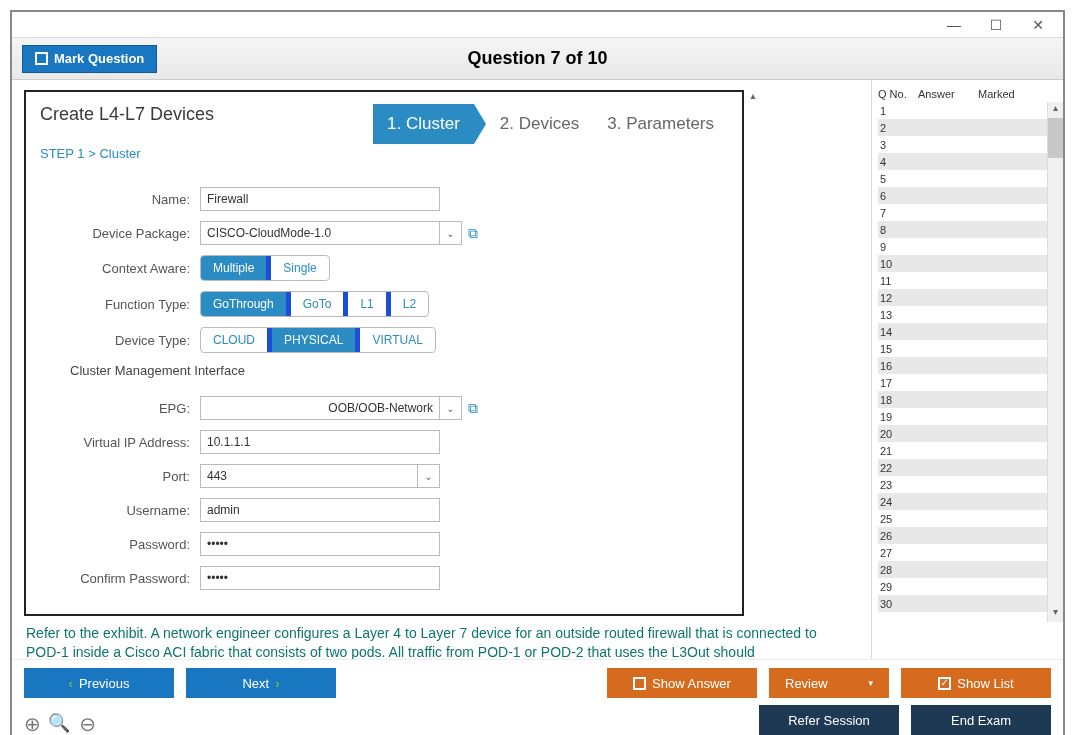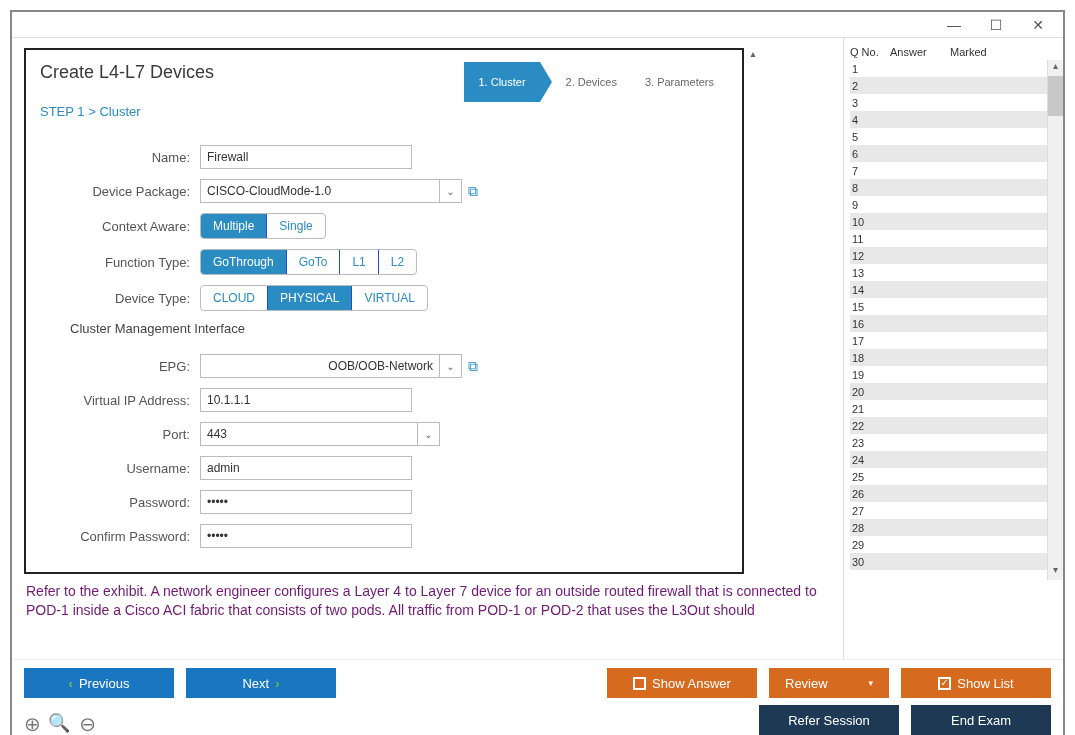--- a/index.html
+++ b/index.html
@@ -14,39 +14,39 @@
 .qtitle { position: absolute; left: 50%; transform: translateX(-50%); font-size: 18px; font-weight: bold; color: #000; }
 .mainrow { flex: 1; display: flex; overflow: hidden; }
 .leftcol { flex: 1; display: flex; flex-direction: column; padding: 10px 12px 0 12px; overflow: hidden; }
 .exhibit-wrap { display: flex; }
 .exhibit { border: 2px solid #222; padding: 12px 14px 14px 14px; width: 720px; }
 .exh-top { display: flex; align-items: flex-start; }
 .exh-left { flex: 0 0 auto; }
 .exh-title { font-size: 18px; color: #3a3a3a; margin-bottom: 21px; }
 .exh-step { font-size: 13px; color: #2b8cc4; margin-bottom: 16px; }
 .wizard { display: flex; align-items: stretch; margin-left: auto; }
-.wstep { height: 40px; display: flex; align-items: center; padding: 0 14px; font-size: 11px; color: #666; position: relative; }
+.wstep { height: 40px; display: flex; align-items: center; padding: 0 14px; font-size: 17px; color: #666; position: relative; }
 .wstep.active { background: #2b8cc4; color: #fff; font-weight: 500; }
 .wstep.active::after { content: ""; position: absolute; right: -12px; top: 0; border-top: 20px solid transparent; border-bottom: 20px solid transparent; border-left: 12px solid #2b8cc4; }
 .frm { margin-top: 4px; }
 .frow { display: flex; align-items: center; margin: 10px 0; }
 .frow label { width: 160px; text-align: right; padding-right: 10px; font-size: 13px; color: #555; }
 .tin { height: 24px; border: 1px solid #bbb; padding: 0 6px; font-size: 12px; color: #333; background: #fff; }
-.w240 { width: 212px; }
+.w240 { width: 240px; }
 .dd { display: flex; align-items: center; }
 .dd .caret { width: 22px; height: 24px; border: 1px solid #bbb; border-left: none; display: flex; align-items: center; justify-content: center; font-size: 10px; color: #666; cursor: pointer; }
 .extlink { color: #2b8cc4; margin-left: 6px; font-size: 14px; cursor: pointer; }
 .btngrp { display: flex; border: 1px solid #bbb; border-radius: 4px; overflow: hidden; }
-.btngrp span { padding: 5px 12px; font-size: 12px; color: #2b8cc4; border-right: 1px solid #1d4ed8; cursor: pointer; }
+.btngrp span { padding: 5px 12px; font-size: 12px; color: #2b8cc4; border-right: 5px solid #1d4ed8; cursor: pointer; }
 .btngrp span:last-child { border-right: none; }
 .btngrp span.sel { background: #2b8cc4; color: #fff; }
 .subhdr { margin-left: 30px; font-size: 13px; color: #444; font-weight: 500; margin-top: 6px; margin-bottom: 18px; }
 .scrollarrow { width: 18px; display:flex; flex-direction:column; align-items:center; font-size:10px; color:#666; }
-.qtext { font-size: 14px; color: #701a75; line-height: 1.35; padding: 8px 2px 6px 2px; }
-.sidepanel { width: 220px; border-left: 1px solid #ddd; padding: 6px 4px 0 6px; position: relative; margin-left: 8px; }
+.qtext { font-size: 14px; color: #0f766e; line-height: 1.35; padding: 8px 2px 6px 2px; }
+.sidepanel { width: 192px; border-left: 1px solid #ddd; padding: 6px 4px 0 6px; position: relative; margin-left: 8px; }
 .sphdr { display: flex; font-size: 11px; color: #333; padding: 2px 0; }
 .sphdr span:nth-child(1){ width: 40px; } .sphdr span:nth-child(2){ width: 60px; } .sphdr span:nth-child(3){ width: 60px; }
 .splist { height: 520px; overflow: hidden; position: relative; font-size: 11px; }
 .sprow { height: 17px; display: flex; align-items: center; padding-left: 2px; color: #333; }
 .sprow:nth-child(even) { background: #e8e8e8; }
 .sp-scroll { position: absolute; right: 0; top: 22px; width: 16px; height: 520px; background: #f0f0f0; border-left: 1px solid #ddd; }
 .sp-scroll .ar { height: 16px; text-align: center; font-size: 10px; color: #666; cursor: pointer; }
 .sp-scroll .thumb { position: absolute; top: 16px; width: 100%; height: 40px; background: #c8c8c8; }
 .botbar { height: 84px; border-top: 1px solid #eee; padding: 8px 12px; display: flex; flex-direction: column; }
 .navrow { display: flex; gap: 12px; align-items: center; }
@@ -66,20 +66,27 @@
 
 <div class="window">
   <div class="titlebar">
     <div class="wc">
       <span>—</span>
       <span>☐</span>
       <span>✕</span>
     </div>
   </div>
 
+  <div class="topbar">
+    <button class="mark-btn">
+      <span class="box"></span>
+      <span>Mark Question</span>
+    </button>
+    <div class="qtitle">Question 7 of 10</div>
+  </div>
 
   <div class="mainrow">
     <div class="leftcol">
       <div class="exhibit-wrap">
         <div class="exhibit">
           <div class="exh-top">
             <div class="exh-left">
               <div class="exh-title">Create L4-L7 Devices</div>
               <div class="exh-step">STEP 1 &gt; Cluster</div>
             </div>

